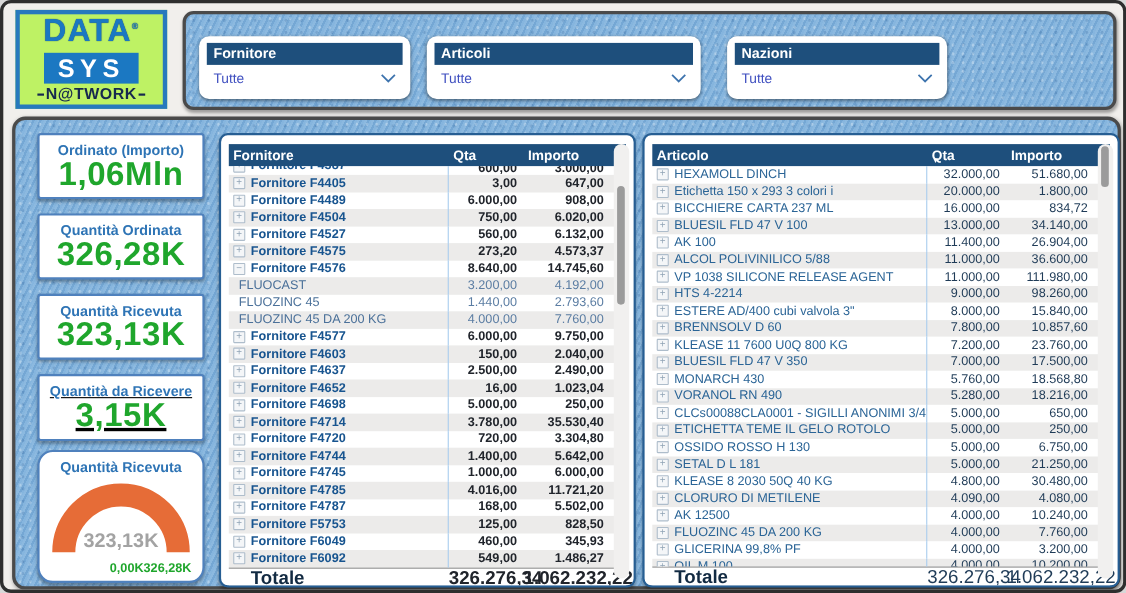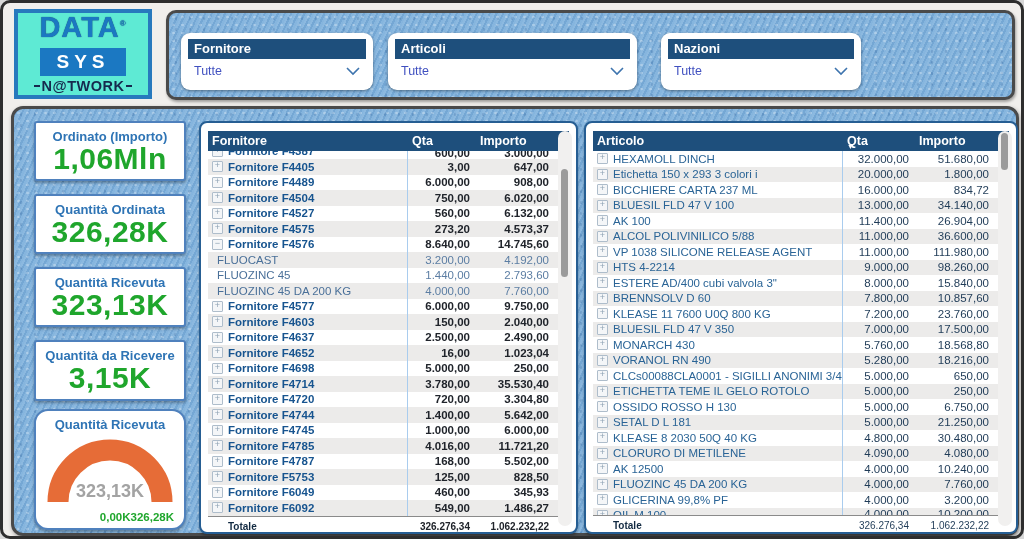--- a/index.html
+++ b/index.html
@@ -5,26 +5,26 @@
   html,body{margin:0;padding:0;background:#d8d8d8;font-family:"Liberation Sans",sans-serif;}
   .stage{position:relative;width:1024px;height:539px;background:#f1efec;border:3px solid #2e2e2e;
          border-radius:10px;box-sizing:border-box;overflow:hidden;}
   .tex{background-color:#7FB1DC;
     background-image:
       repeating-linear-gradient(115deg, rgba(255,255,255,.10) 0 2px, rgba(44,98,156,.12) 2px 4px, rgba(255,255,255,.05) 4px 6px),
       radial-gradient(circle, rgba(255,255,255,.30) 0 1px, transparent 1.6px),
       radial-gradient(circle, rgba(28,78,138,.22) 0 1px, transparent 1.6px);
     background-size:auto,9px 8px,14px 11px;}
   
-  .logo{position:absolute;left:11px;top:6px;width:138px;height:90px;background:#5eead4;
+  .logo{position:absolute;left:11px;top:6px;width:138px;height:90px;background:#bef264;
         border:4px solid #2779BD;box-sizing:border-box;padding:1px 16px;display:flex;flex-direction:column;justify-content:center;}
   .logo .l1{font-size:29px;font-weight:800;color:#1B78C2;letter-spacing:1px;line-height:27px;text-align:center;
             text-shadow:0 0 1px #123a63;position:relative;}
   .logo .reg{font-size:8px;position:relative;top:-11px;color:#1B78C2;}
-  .logo .l2{background:#1B78C2;color:#fff;font-size:19px;font-weight:800;letter-spacing:5px;line-height:28px;
+  .logo .l2{background:#1B78C2;color:#fff;font-size:23px;font-weight:800;letter-spacing:5px;line-height:28px;
             text-align:center;margin:0 6px;}
   .logo .l3{display:flex;align-items:center;color:#16294e;font-size:14.5px;font-weight:800;letter-spacing:.5px;margin-top:2px;}
   .logo .l3::before,.logo .l3::after{content:"";flex:1;height:2px;background:#16294e;}
   .logo .l3 span{padding:0 2px;}
   
   .fpanel{position:absolute;left:163px;top:7px;width:849px;height:90px;border:3px solid #4a4a4a;border-radius:10px;
           box-sizing:border-box;box-shadow:1px 2px 3px rgba(0,0,0,.35);}
   .fcard{position:absolute;top:20px;height:57px;background:#fff;border-radius:9px;box-sizing:border-box;
          box-shadow:0 1px 3px rgba(0,0,0,.4);padding:6px 7px;}
   .fhead{background:#1E4F7C;height:20px;line-height:20px;padding:0 6px;color:#fff;font-weight:700;font-size:13px;}
@@ -68,21 +68,21 @@
   .rgt .nm{color:#2A6496;font-weight:400;}
   .rgt .c1,.rgt .c2{color:#1F3B57;font-weight:400;}
   .trow.child .nm{color:#4A7099;font-weight:400;}
   .mid .trow.child .c1,.mid .trow.child .c2{color:#5B7DA3;font-weight:400;}
   .trow.child .c0{padding-left:9px;}
   .ptop{height:8px;overflow:hidden;align-items:flex-end;}
   .ptop .c0,.pbot .c0{height:15.5px;line-height:15.5px;}
   .pbot{height:7px;overflow:hidden;align-items:flex-start;}
   .xicon{width:9px;height:9px;border:1px solid #AEBDCB;background:#F4F6F8;color:#8FA3B5;font-size:9px;line-height:7px;
          text-align:center;margin-right:5px;flex:none;border-radius:1px;}
-  .total{display:flex;height:19px;align-items:center;font-size:10px;font-weight:700;color:#122A42;
+  .total{display:flex;height:19px;align-items:center;font-size:17px;font-weight:700;color:#122A42;
          border-top:1px solid #8a8a8a;background:#fff;}
   .total .c0{padding-left:20px;box-sizing:border-box;}
   
   .strack{position:absolute;top:8px;bottom:6px;width:14px;background:#F1F0EF;border-radius:7px;}
   .mid .strack{right:4px;} .rgt .strack{right:4px;}
   .sthumb{position:absolute;left:3px;width:7px;background:#9B9B9B;border-radius:4px;}
 </style>
 </head>
 <body>
 
@@ -133,21 +133,21 @@
       <div class="v">1,06Mln</div>
     </div>
     <div class="kpi" style="top:85px;">
       <div class="t">Quantità Ordinata</div>
       <div class="v">326,28K</div>
     </div>
     <div class="kpi" style="top:158px;">
       <div class="t">Quantità Ricevuta</div>
       <div class="v">323,13K</div>
     </div>
-    <div class="kpi" style="top:231px;height:61px;">
+    <div class="kpi" style="top:231px;height:61px;text-decoration:underline;">
       <div class="t">Quantità da Ricevere</div>
       <div class="v">3,15K</div>
     </div>
 
     <div class="gaugecard">
       <div class="t">Quantità Ricevuta</div>
       <div class="gwrap">
         <svg width="148" height="72" viewBox="0 0 148 72">
           <path d="M 22 70 A 52 52 0 0 1 126 70" fill="none" stroke="#E66C37" stroke-width="21"></path>
         </svg>

